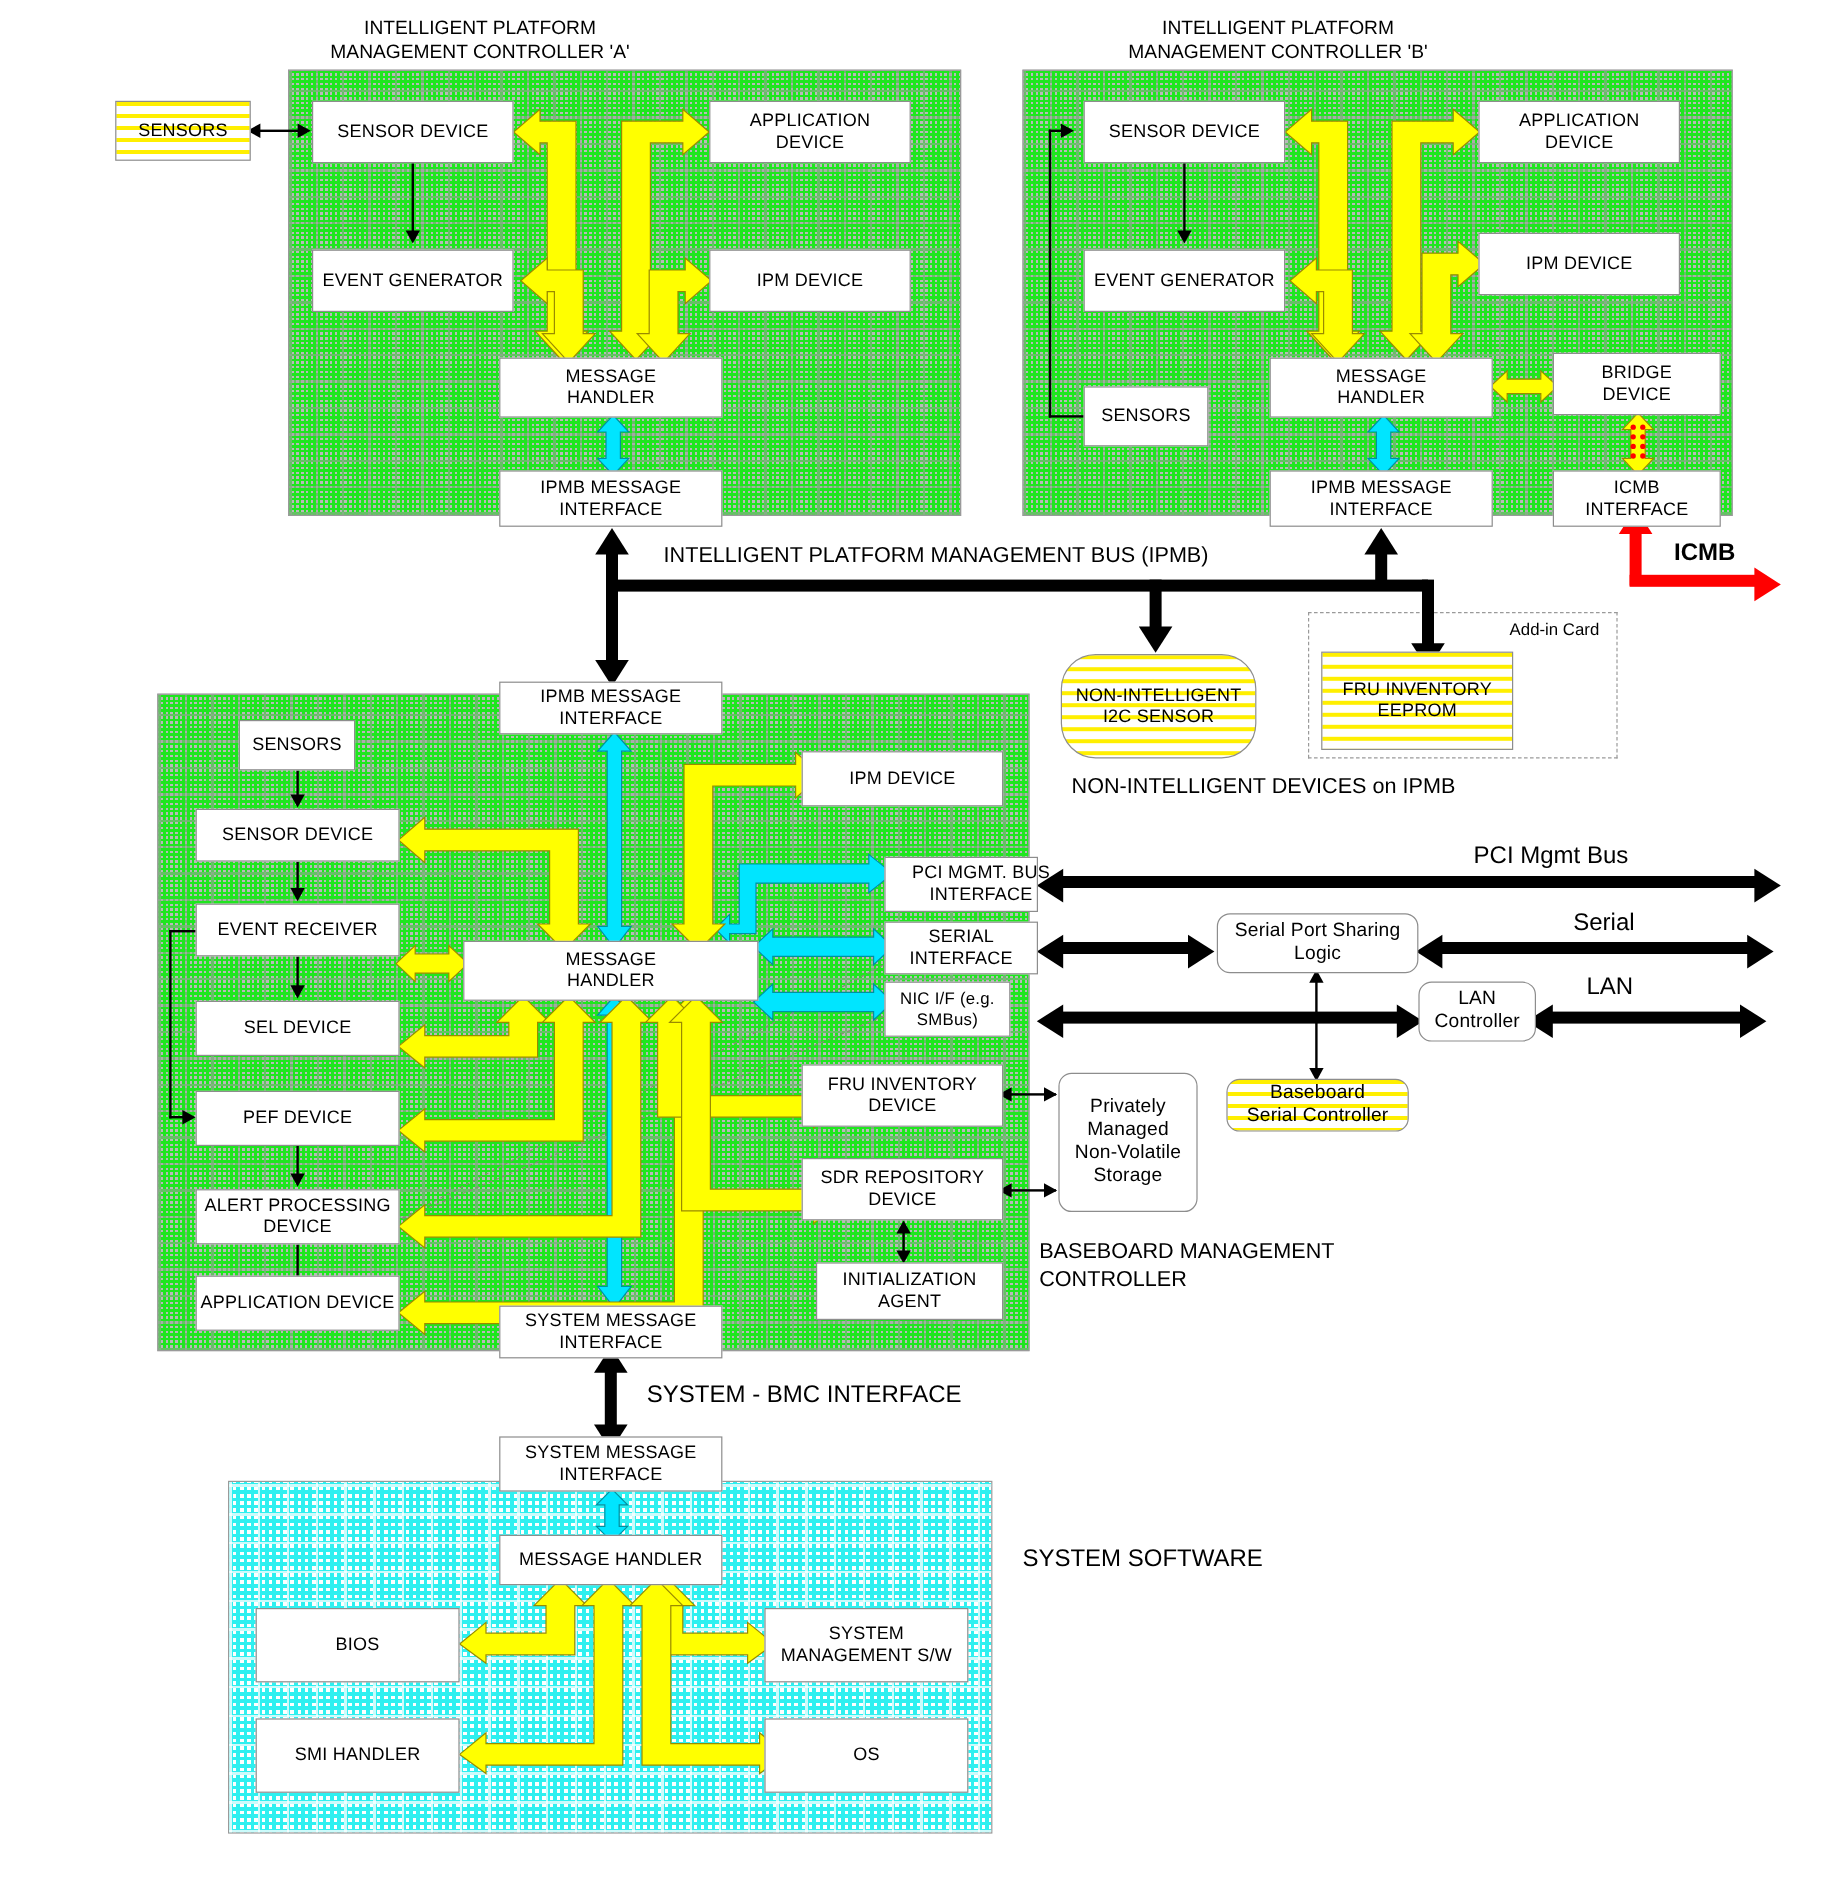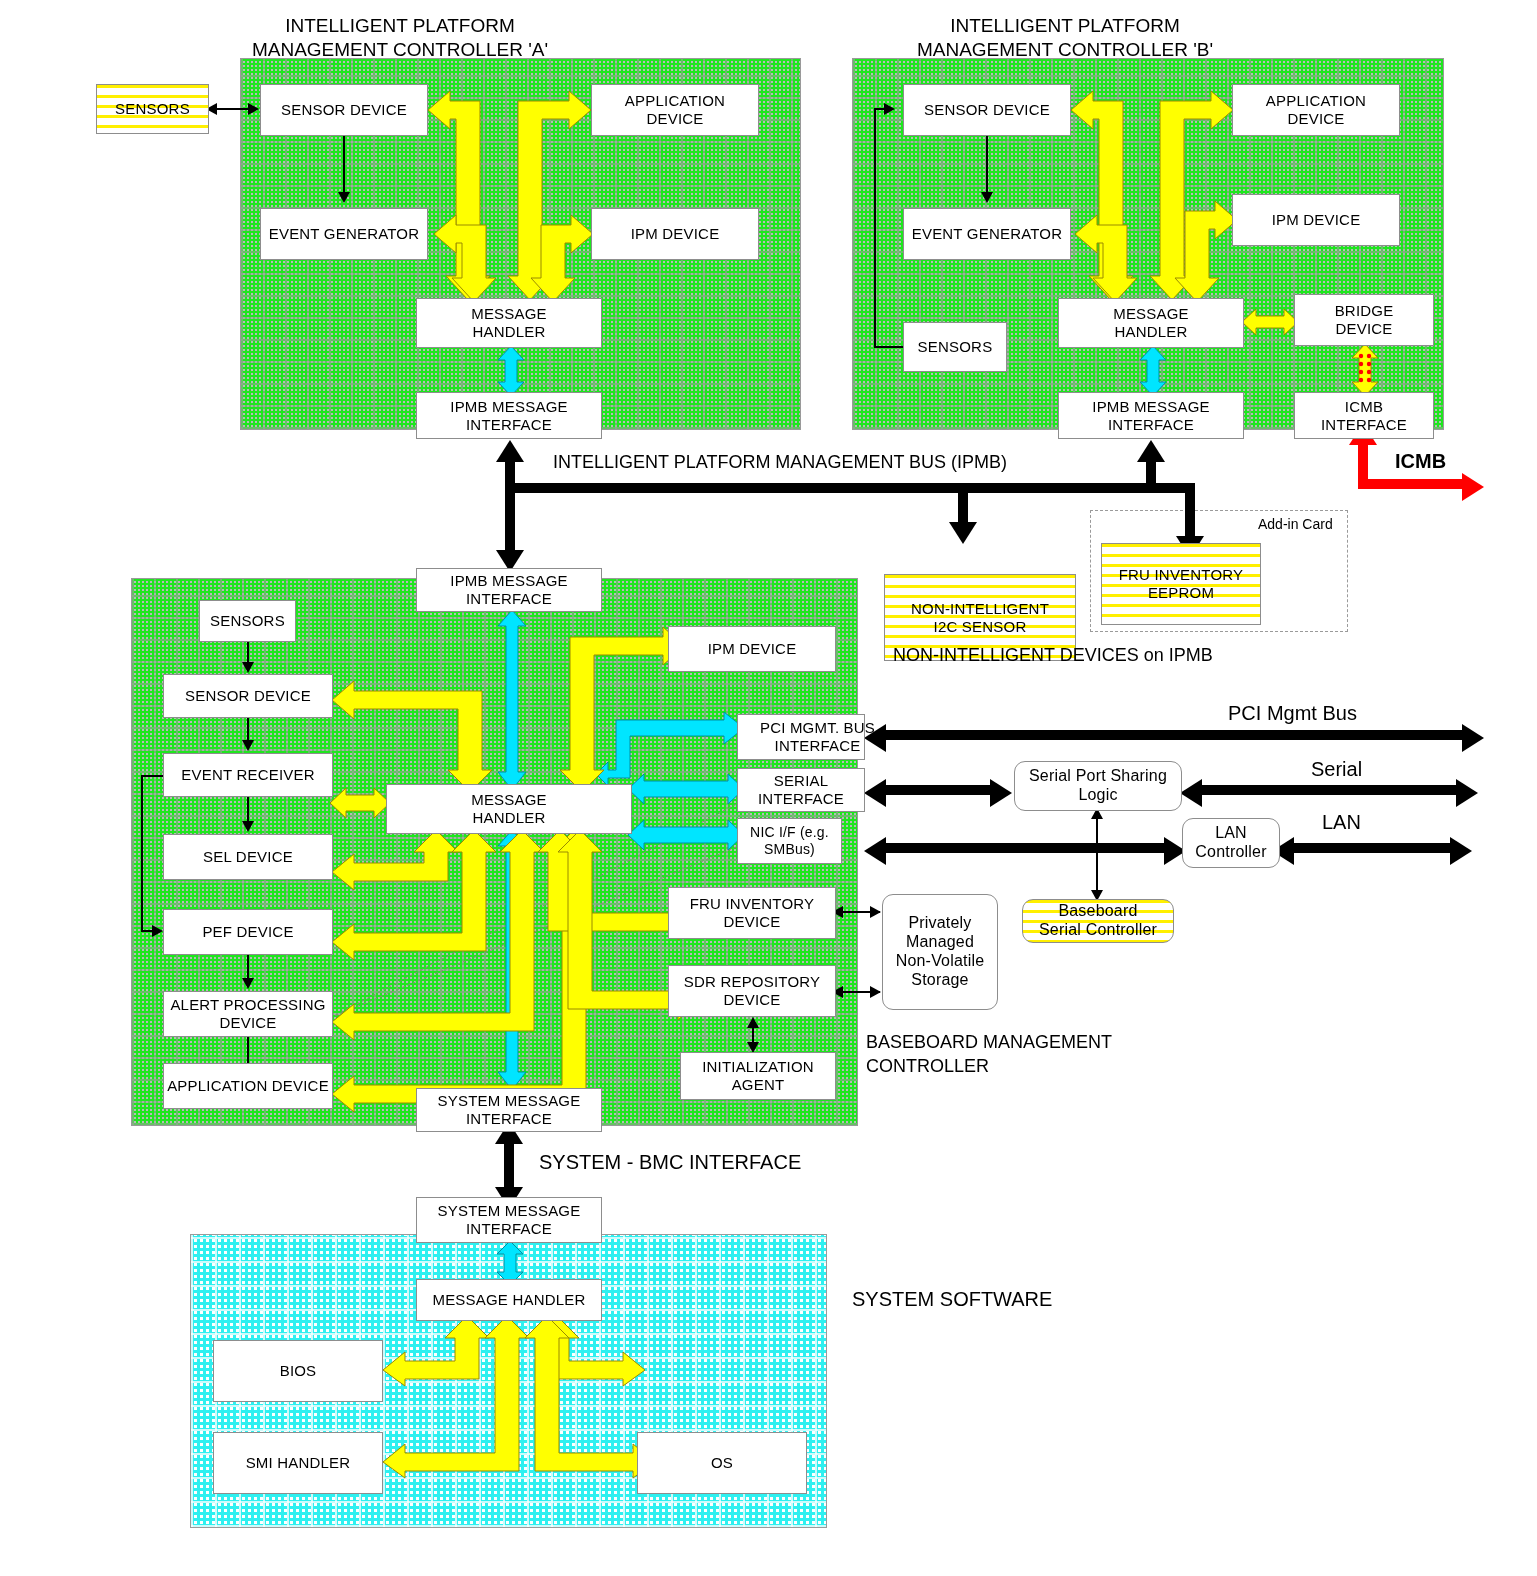--- a/index.html
+++ b/index.html
@@ -47,21 +47,21 @@
   .box.yellowfill{
     background-color:#ffffff;
     background-image:repeating-linear-gradient(0deg,transparent 0 7px,#ffef00 7px 10px);
     background-size:100% 10px;
   }
   .box.yellowfill span{background:transparent;}
   .box.mixed{font-size:16px;border-radius:11px;}
 
   
   .txt{position:absolute;color:#000;white-space:pre;z-index:45;}
-  .t-title{font-size:19px;text-align:center;line-height:1.25;}
+  .t-title{font-size:16px;text-align:center;line-height:1.25;}
   .t-big{font-size:20px;}
   .t-med{font-size:18px;}
   .t-small{font-size:14px;}
 
   
   .ln{position:absolute;background:#000;z-index:30;}
   .ln.h{height:2px;}
   .ln.v{width:2px;}
   .tri{position:absolute;width:0;height:0;z-index:31;}
   .tri.down{border-left:6px solid transparent;border-right:6px solid transparent;border-top:11px solid #000;}
@@ -253,21 +253,21 @@
 
   <div class="fat v" style="left:1185px;top:483px;height:58px;"></div>
   <div class="fhead down" style="left:1176px;top:536px;"></div>
 
   <div class="fat v red" style="left:1358px;top:443px;height:45px;"></div>
   <div class="fhead up red" style="left:1349px;top:423px;"></div>
   <div class="fat h red" style="left:1358px;top:479px;width:110px;"></div>
   <div class="fhead right red" style="left:1462px;top:473px;"></div>
   <div class="txt t-big" style="left:1395px;top:450px;font-weight:600;">ICMB</div>
 
-  <div class="box yellowfill" style="left:884px;top:574px;width:192px;height:87px;white-space:pre;"><span>NON-INTELLIGENT
+  <div class="box yellowfill" style="left:884px;top:545px;width:163px;height:87px;white-space:pre;border-radius:29px;"><span>NON-INTELLIGENT
 I2C SENSOR</span></div>
   <div class="panel dashed" style="left:1090px;top:510px;width:258px;height:122px;"></div>
   <div class="txt t-small" style="left:1258px;top:516px;">Add-in Card</div>
   <div class="box yellowfill" style="left:1101px;top:543px;width:160px;height:82px;white-space:pre;"><span>FRU INVENTORY
 EEPROM</span></div>
   <div class="txt t-med" style="left:893px;top:645px;">NON-INTELLIGENT DEVICES on IPMB</div>
 
   <div class="panel green" style="left:131px;top:578px;width:727px;height:548px;"></div>
   <div class="txt t-med" style="left:866px;top:1030px;white-space:pre;line-height:1.35;">BASEBOARD MANAGEMENT
 CONTROLLER</div>
@@ -473,20 +473,22 @@
   <div class="txt t-big" style="left:852px;top:1288px;">SYSTEM SOFTWARE</div>
 
   <div class="box" style="left:416px;top:1197px;width:186px;height:46px;white-space:pre;"><span>SYSTEM MESSAGE
 INTERFACE</span></div>
   <div class="box" style="left:416px;top:1279px;width:186px;height:42px;">
       <span>MESSAGE HANDLER</span>
     </div>
   <div class="box" style="left:213px;top:1340px;width:170px;height:62px;">
       <span>BIOS</span>
     </div>
+  <div class="box" style="left:637px;top:1340px;width:170px;height:62px;white-space:pre;"><span>SYSTEM
+MANAGEMENT S/W</span></div>
   <div class="box" style="left:213px;top:1432px;width:170px;height:62px;">
       <span>SMI HANDLER</span>
     </div>
   <div class="box" style="left:637px;top:1432px;width:170px;height:62px;">
       <span>OS</span>
     </div>
 
   <div class="arw" style="left:494px;top:1241px;width:32px;height:44px;">
     <svg width="32" height="44" viewBox="0 0 32 44">
       <path d="M 16 0 L 29 13 L 22 13 L 22 31 L 29 31 L 16 44 L 3 31 L 10 31 L 10 13 L 3 13 Z" fill="#00e5ff" stroke="#0090a0" stroke-width="1"></path>

